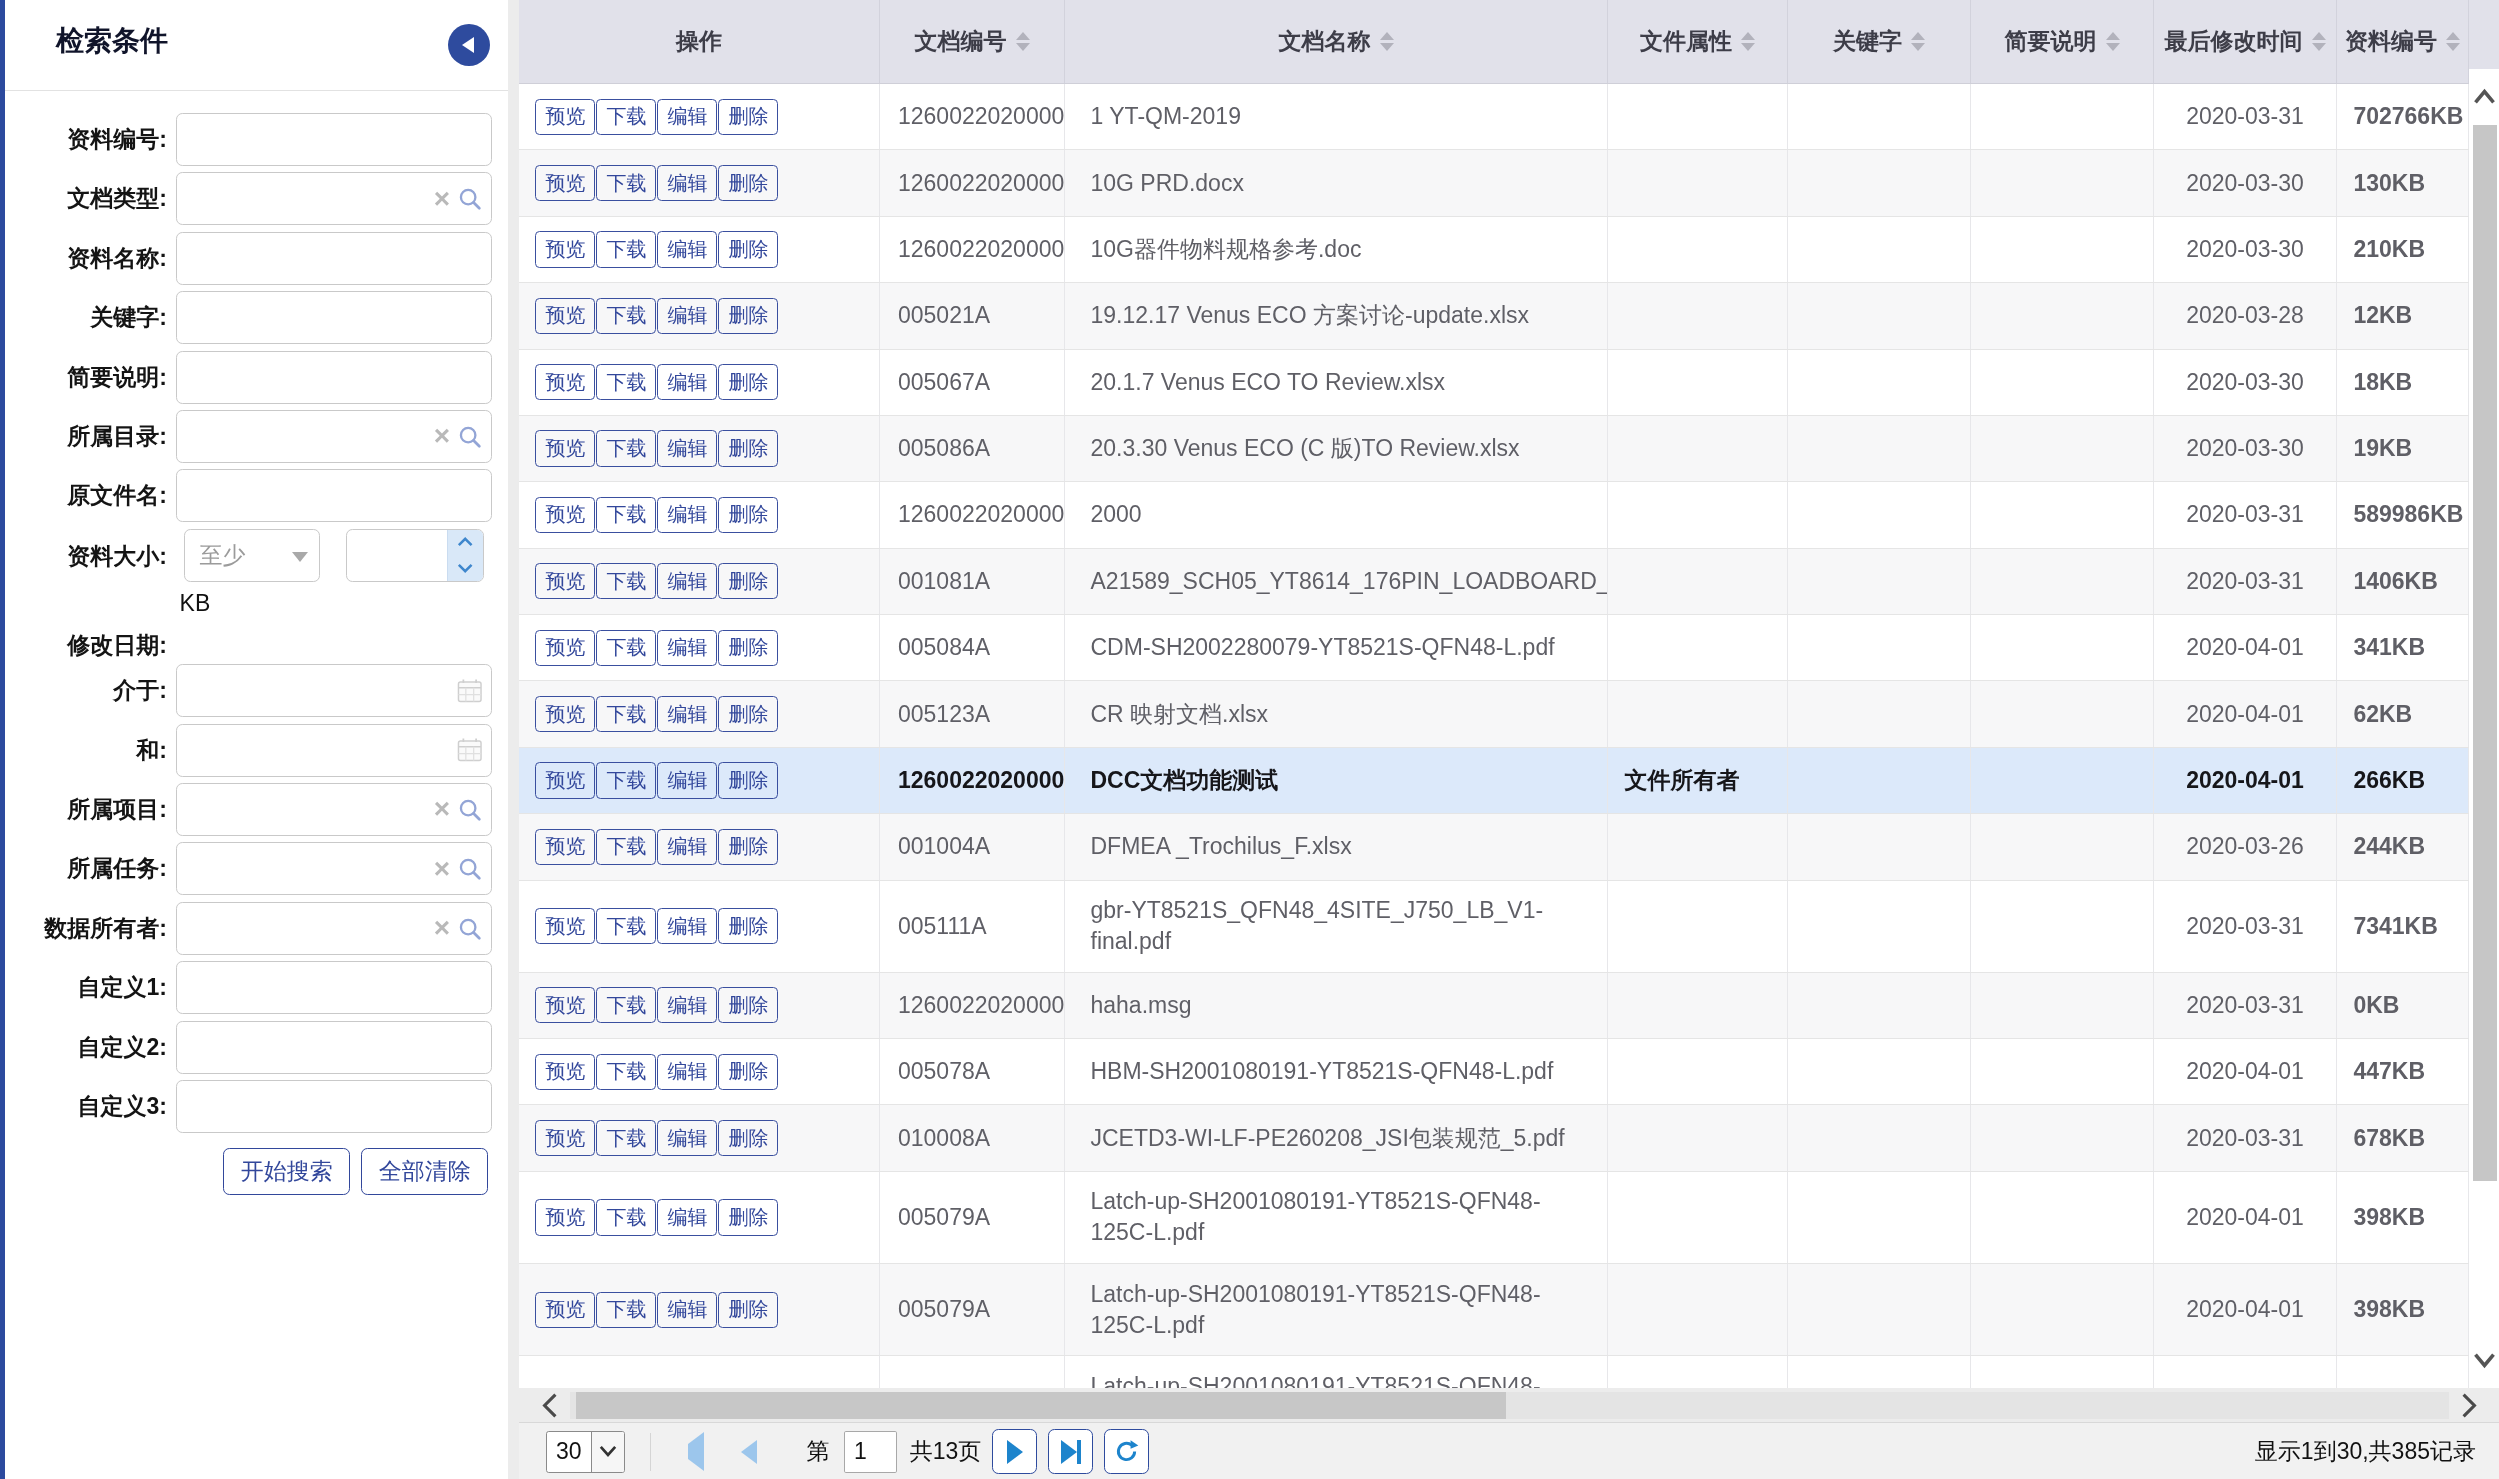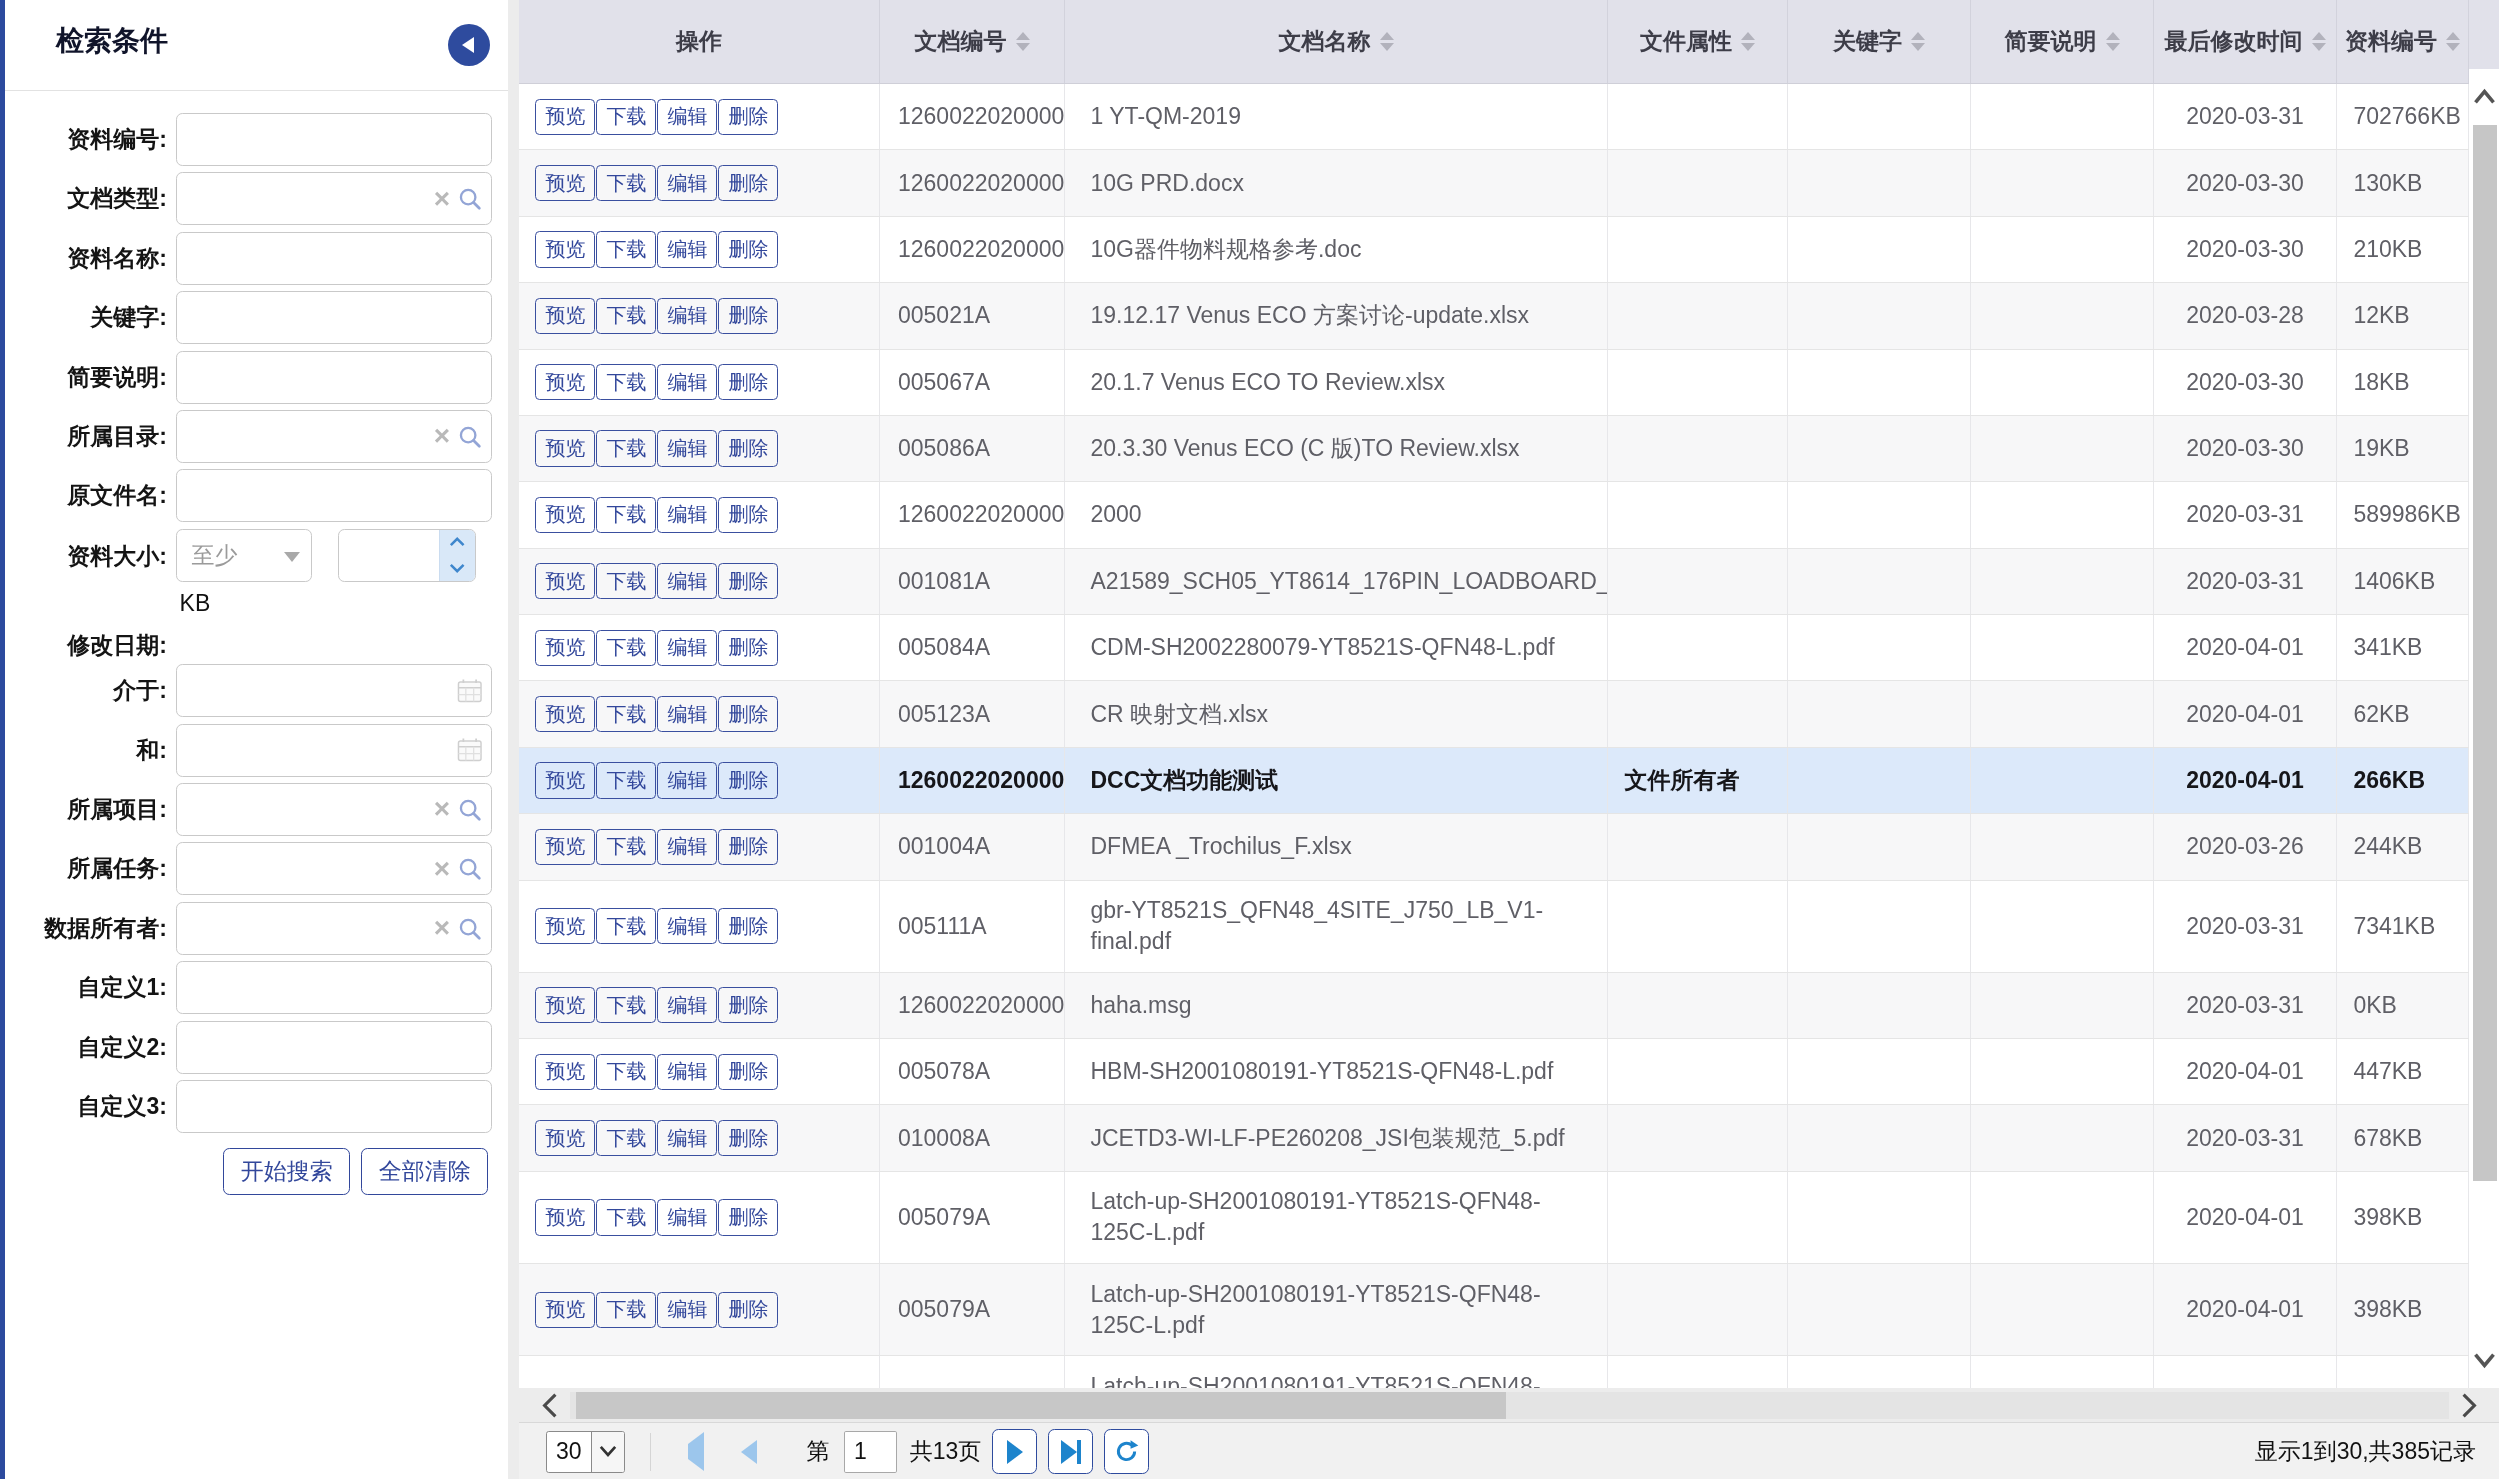--- a/index.html
+++ b/index.html
@@ -19,21 +19,21 @@
   .field-row { display:flex; align-items:center; margin-bottom:6.4px; }
   .field-row.caption { margin:12.7px 0 3.6px; }
   .f-label { width:162px; text-align:right; font-size:23px; font-weight:bold; color:#141414; flex:none; }
   .f-control { width:316px; margin-left:9px; flex:none; }
   .f-input { display:flex; align-items:center; width:316px; height:53px; border:0.9px solid #c9c9c9;
              border-radius:6.4px; background:#fff; overflow:hidden; }
   .bare { border:none; outline:none; flex:1; min-width:0; font-size:22px; padding:0 11px; height:100%; background:transparent; color:#333; }
   .clear-x { color:#b9b9b9; font-size:28px; font-weight:bold; line-height:1; padding:0 4.5px; cursor:pointer; }
   .mag { margin:0 9px 0 1.8px; cursor:pointer; flex:none; }
   .cal { margin-right:9px; flex:none; cursor:pointer; }
-  .size-row { display:flex; gap:26px; }
+  .size-row { display:flex; gap:26px;justify-content:center; }
   .fake-select { width:136px; height:53px; border:0.9px solid #c9c9c9; border-radius:6.4px; background:#fff;
                  display:flex; align-items:center; cursor:pointer; }
   .fake-select .sel-val { font-size:23px; color:#9b9b9b; padding-left:14.6px; }
   .fake-select .caret { margin:3.6px 11px 0 auto; width:0; height:0; border-left:8.2px solid transparent;
                  border-right:8.2px solid transparent; border-top:10px solid #a9a9a9; }
   .spinner { width:138px; height:53px; border:0.9px solid #c9c9c9; border-radius:6.4px; background:#fff;
              display:flex; overflow:hidden; }
   .spin-btns { width:36px; height:100%; margin-left:auto; background:#d9e8f8; border-left:0.9px solid #cadcf0;
                display:flex; flex-direction:column; }
   .spin-btns button { flex:1; border:none; background:transparent; display:flex; align-items:center; justify-content:center; padding:0; cursor:pointer; }
@@ -64,21 +64,21 @@
   .tr.selected { background:#dce9fa; }
   .tr.selected .td { color:#16161a; font-weight:600; }
   .td { display:flex; align-items:center; font-size:23px; color:#5f5f66; border-right:0.9px solid #e7e7ea; padding:14.6px 0; }
   .c0 { padding-left:16.4px; gap:1px; }
   .act-btn { font-size:20px; color:#32479b; border:1.8px solid #3a4f9f; border-radius:4.5px; background:transparent;
              padding:3.6px 9px; cursor:pointer; white-space:nowrap; font-family:inherit; }
   .c1 { padding-left:18px; white-space:nowrap; overflow:hidden; }
   .c2 { padding-left:25.5px; padding-right:40px; overflow:hidden; line-height:31px; }
   .c3 { padding-left:16.4px; }
   .c6 { justify-content:center; }
-  .c7 { padding-left:16.4px; }
+  .c7 { padding-left:16.4px;font-weight:bold; }
 
   
   .vscroll { position:absolute; top:69px; right:0; bottom:0; width:31px; background:#fff;
              display:flex; flex-direction:column; align-items:center; }
   .vs-btn { border:none; background:transparent; height:56px; display:flex; align-items:center; justify-content:center; cursor:pointer; width:100%; padding:0; }
   .vs-thumb { width:24px; height:1056px; background:#c6c6c6; cursor:pointer; }
   .vs-down { margin-top:auto; }
 
   
   .hscroll { height:34px; flex:none; background:#ececec; display:flex; align-items:center; padding:0 11px; }

